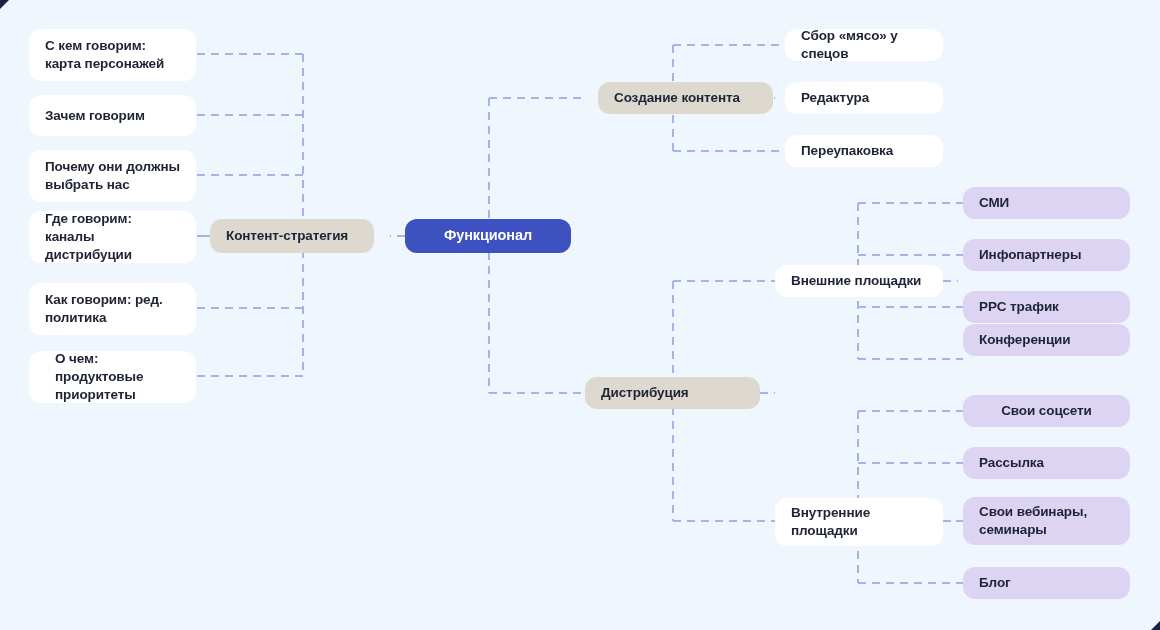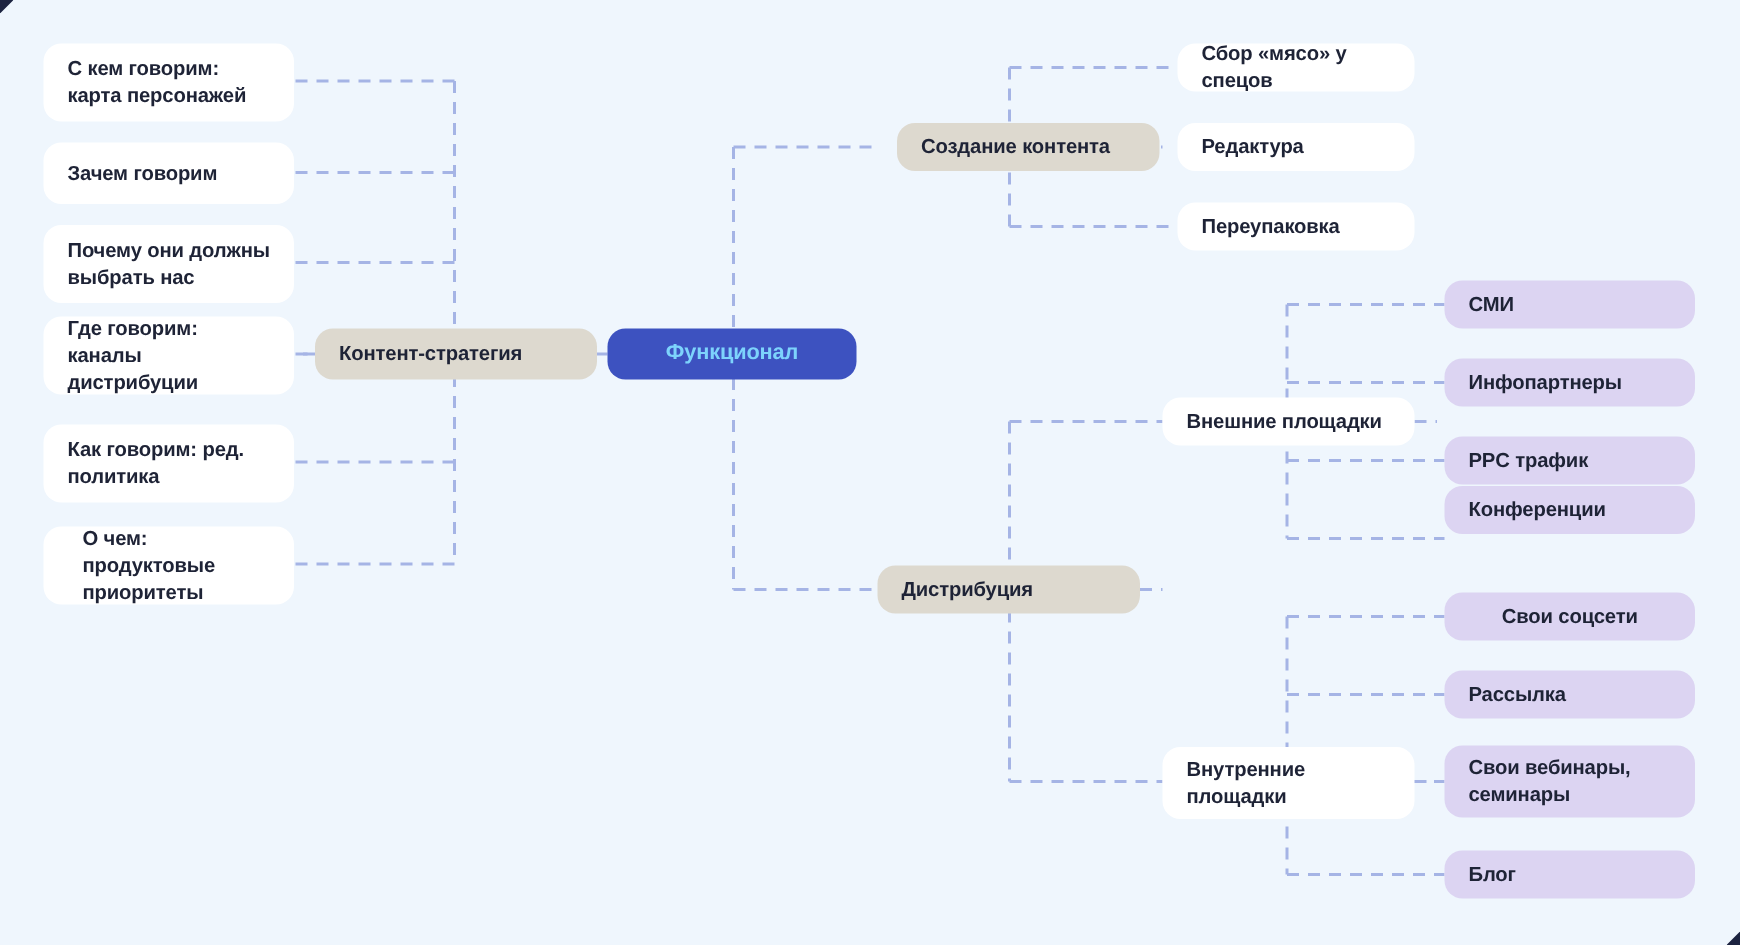--- a/index.html
+++ b/index.html
@@ -32,21 +32,21 @@
     font-size:13.5px;
     font-weight:700;
     line-height:1.32;
     color:#1e2336;
     letter-spacing:-0.1px;
     z-index:2;
   }
   .node.white  { background:#ffffff; }
   .node.beige  { background:#ddd9cf; }
   .node.purple { background:#dcd4f2; }
-  .node.blue   { background:#3d52c0; color:#7dd3fc; justify-content:center; padding:0 18px; }
+  .node.blue   { background:#3d52c0; color:#ffffff; justify-content:center; padding:0 18px; }
 </style>
 </head>
 <body>
 
 <div id="canvas">
 
   <div class="corner tl"></div>
   <div class="corner br"></div>
 
   <svg id="wires" viewBox="0 0 1160 630">
@@ -105,21 +105,21 @@
   <div class="node white" style="left:29px; top:211px; width:167px; height:52px;">
     <span>Где говорим: каналы дистрибуции</span>
   </div>
   <div class="node white" style="left:29px; top:283px; width:167px; height:52px;">
     <span>Как говорим: ред. политика</span>
   </div>
   <div class="node white" style="left:29px; top:351px; width:167px; height:52px;padding-left:26px;">
     <span>О чем: продуктовые приоритеты</span>
   </div>
 
-  <div class="node beige" style="left:210px; top:219px; width:188px; height:34px;text-align:right;">
+  <div class="node beige" style="left:210px; top:219px; width:164px; height:34px;text-align:right;">
     <span>Контент-стратегия</span>
   </div>
 
   <div class="node blue" style="left:405px; top:219px; width:166px; height:34px; font-size:14.5px;">
     <span>Функционал</span>
   </div>
 
   <div class="node beige" style="left:585px; top:82px; width:175px; height:32px;margin-left:13px;">
     <span>Создание контента</span>
   </div>

